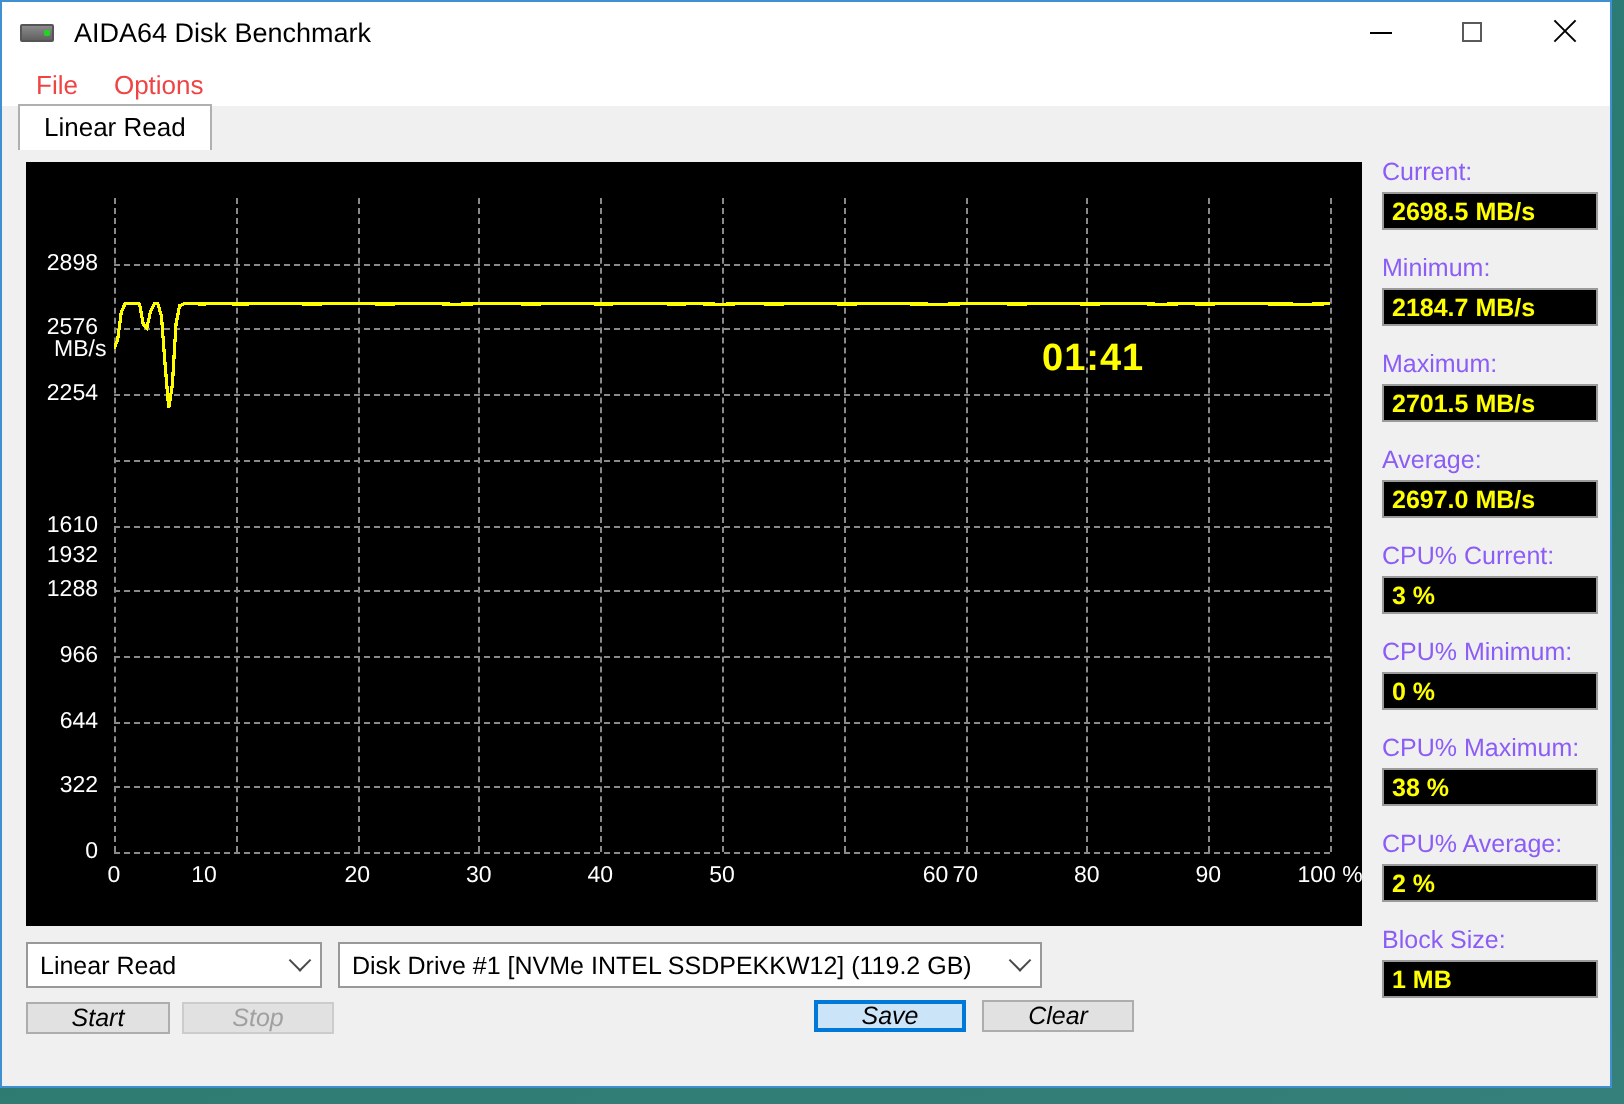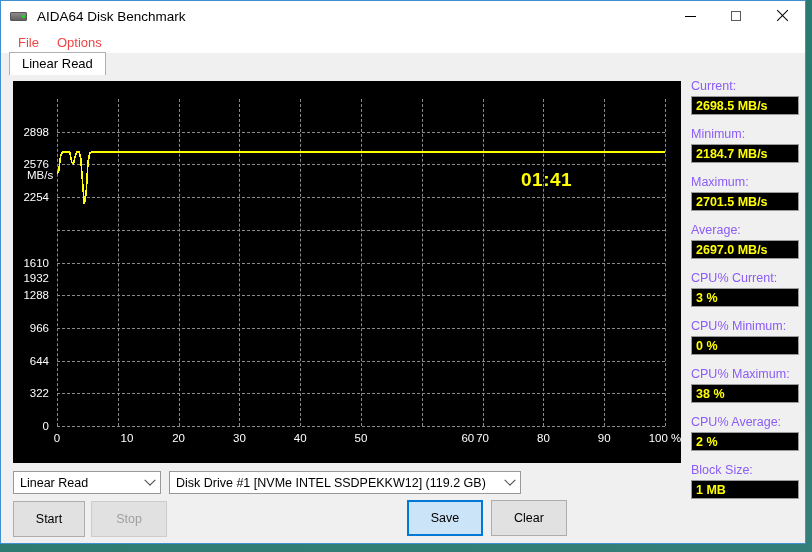--- a/index.html
+++ b/index.html
@@ -245,30 +245,31 @@
     display: block;
     width: 7px; height: 7px;
     border-right: 1.4px solid #4a4a4a;
     border-bottom: 1.4px solid #4a4a4a;
     transform: rotate(45deg) translate(-2px, -2px);
   }
   #combo-mode { left: 12px; top: 470px; width: 148px; }
   #combo-drive { left: 168px; top: 470px; width: 352px; }
   .btn {
     position: absolute;
-    height: 36px;
+    height: 16px;
     background: #e1e1e1;
     border: 1px solid #adadad;
     box-sizing: border-box;
     font-size: 12.5px;
     color: #000;
     display: flex;
     align-items: center;
     justify-content: center;
     cursor: default;
+    font-style: italic;
   }
   .btn.disabled {
     color: #a0a0a0;
     background: #e1e1e1;
     border-color: #cccccc;
   }
   .btn.default {
     background: #cce4f7;
     border: 2px solid #0078d7;
   }
@@ -331,21 +332,21 @@
           <div class="ytick-label" style="top: 130.8px; right: 616px; margin-top: 48px;">1932</div>
           <div class="gridline-h" style="top: 98.1px;"></div>
           <div class="ytick-label" style="top: 98.1px; right: 616px;">2254</div>
           <div class="gridline-h" style="top: 65.4px;"></div>
           <div class="ytick-label" style="top: 65.4px; right: 616px;">2576</div>
           <div class="gridline-h" style="top: 32.7px;"></div>
           <div class="ytick-label" style="top: 32.7px; right: 616px;">2898</div>
           <div class="gridline-v" style="left: 0px;"></div>
           <div class="xtick-label" style="left: 0px; top: 333px;">0</div>
           <div class="gridline-v" style="left: 60.8px;"></div>
-          <div class="xtick-label" style="left: 70px; top: 333px; text-align: right;">10</div>
+          <div class="xtick-label" style="left: 45px; top: 333px; text-align: right;">10</div>
           <div class="gridline-v" style="left: 121.6px;"></div>
           <div class="xtick-label" style="left: 121.6px; top: 333px;">20</div>
           <div class="gridline-v" style="left: 182.4px;"></div>
           <div class="xtick-label" style="left: 182.4px; top: 333px;">30</div>
           <div class="gridline-v" style="left: 243.2px;"></div>
           <div class="xtick-label" style="left: 243.2px; top: 333px;">40</div>
           <div class="gridline-v" style="left: 304px;"></div>
           <div class="xtick-label" style="left: 304px; top: 333px;">50</div>
           <div class="gridline-v" style="left: 364.8px;"></div>
           <div class="xtick-label" style="left: 364.8px; top: 333px; margin-left: 46px;">60</div>

